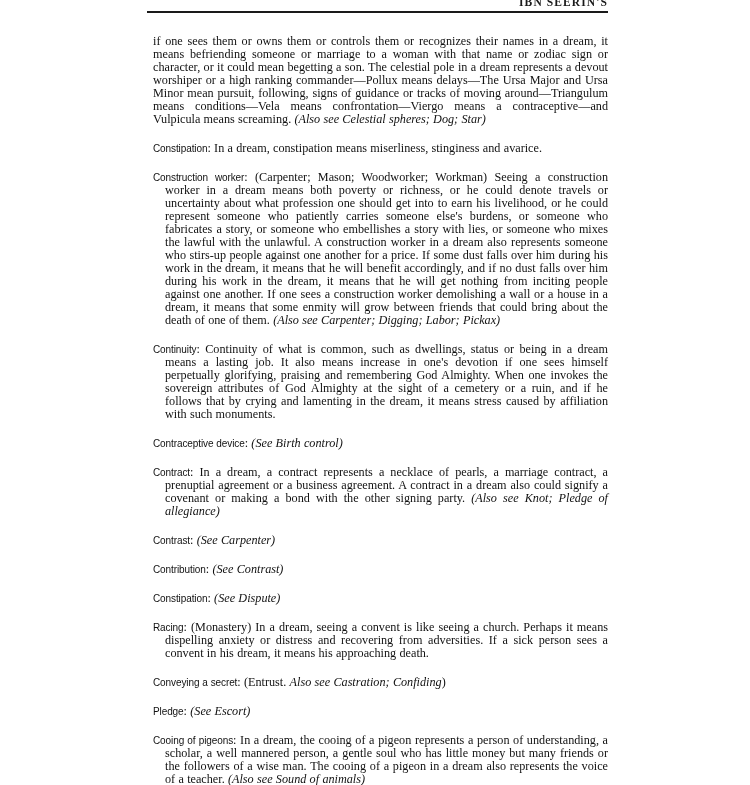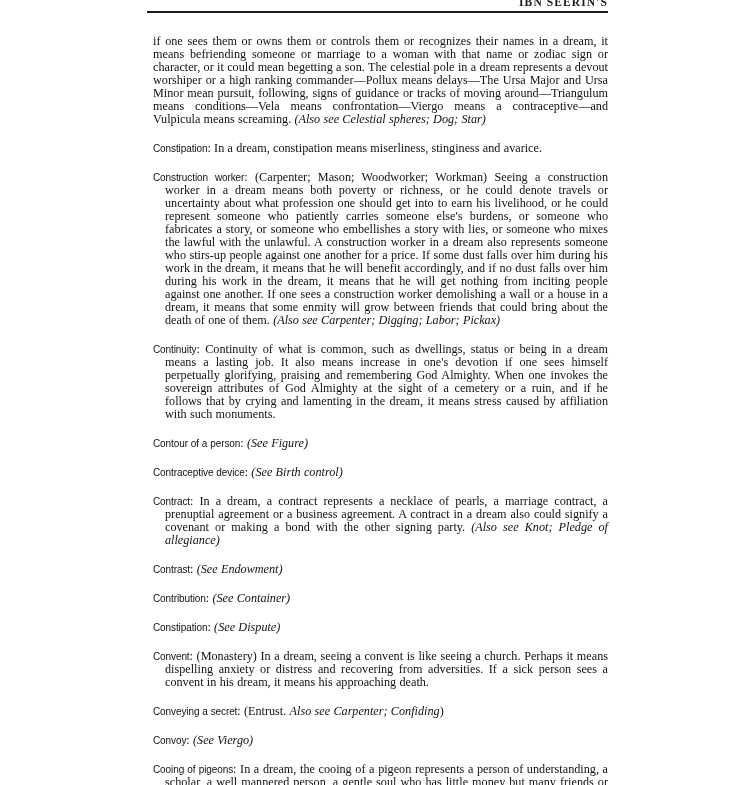--- a/index.html
+++ b/index.html
@@ -105,35 +105,34 @@
 
     <p class="entry"><span class="hw">Constipation</span><span>: </span><span>In a dream, constipation means miserliness, stinginess and avarice.</span></p>
 
     <p class="entry"><span class="hw">Construction worker</span><span>: </span><span>(Carpenter; Mason; Woodworker; Workman) Seeing a construction worker in a dream means both poverty or richness, or he could denote travels or uncertainty about what profession one should get into to earn his livelihood, or he could represent someone who patiently carries someone else's burdens, or someone who fabricates a story, or someone who embellishes a story with lies, or someone who mixes the lawful with the unlawful. A construction worker in a dream also represents someone who stirs-up people against one another for a price. If some dust falls over him during his work in the dream, it means that he will benefit accordingly, and if no dust falls over him during his work in the dream, it means that he will get nothing from inciting people against one another. If one sees a construction worker demolishing a wall or a house in a dream, it means that some enmity will grow between friends that could bring about the death of one of them. </span><span class="it">(Also see Carpenter; Digging; Labor; Pickax)</span></p>
 
 
 
 
     <p class="entry"><span class="hw">Continuity</span><span>: </span><span>Continuity of what is common, such as dwellings, status or being in a dream means a lasting job. It also means increase in one's devotion if one sees himself perpetually glorifying, praising and remembering God Almighty. When one invokes the sovereign attributes of God Almighty at the sight of a cemetery or a ruin, and if he follows that by crying and lamenting in the dream, it means stress caused by affiliation with such monuments.</span></p>
 
-    <p class="entry"><span class="hw">Contour of a person</span><span>: </span><span class="it">(See Figure)</span></p>
 
     <p class="entry"><span class="hw">Contraceptive device</span><span>: </span><span class="it">(See Birth control)</span></p>
 
     <p class="entry"><span class="hw">Contract</span><span>: </span><span>In a dream, a contract represents a necklace of pearls, a marriage contract, a prenuptial agreement or a business agreement. A contract in a dream also could signify a covenant or making a bond with the other signing party. </span><span class="it">(Also see Knot; Pledge of allegiance)</span></p>
 
-    <p class="entry"><span class="hw">Contrast</span><span>: </span><span class="it">(See Endowment)</span></p>
+    <p class="entry"><span class="hw">Contrast</span><span>: </span><span class="it">(See Carpenter)</span></p>
 
-    <p class="entry"><span class="hw">Contribution</span><span>: </span><span class="it">(See Container)</span></p>
+    <p class="entry"><span class="hw">Contribution</span><span>: </span><span class="it">(See Contrast)</span></p>
 
     <p class="entry"><span class="hw">Constipation</span><span>: </span><span class="it">(See Dispute)</span></p>
 
-    <p class="entry"><span class="hw">Convent</span><span>: </span><span>(Monastery) In a dream, seeing a convent is like seeing a church. Perhaps it means dispelling anxiety or distress and recovering from adversities. If a sick person sees a convent in his dream, it means his approaching death.</span></p>
+    <p class="entry"><span class="hw">Racing</span><span>: </span><span>(Monastery) In a dream, seeing a convent is like seeing a church. Perhaps it means dispelling anxiety or distress and recovering from adversities. If a sick person sees a convent in his dream, it means his approaching death.</span></p>
 
-    <p class="entry"><span class="hw">Conveying a secret</span><span>: </span><span>(Entrust. </span><span class="it">Also see Carpenter; Confiding</span><span>)</span></p>
+    <p class="entry"><span class="hw">Conveying a secret</span><span>: </span><span>(Entrust. </span><span class="it">Also see Castration; Confiding</span><span>)</span></p>
 
 
-    <p class="entry"><span class="hw">Convoy</span><span>: </span><span class="it">(See Viergo)</span></p>
+    <p class="entry"><span class="hw">Pledge</span><span>: </span><span class="it">(See Escort)</span></p>
 
     <p class="entry"><span class="hw">Cooing of pigeons</span><span>: </span><span>In a dream, the cooing of a pigeon represents a person of understanding, a scholar, a well mannered person, a gentle soul who has little money but many friends or the followers of a wise man. The cooing of a pigeon in a dream also represents the voice of a teacher. </span><span class="it">(Also see Sound of animals)</span></p>
 
   </div>
 </div>
 
 </body></html>

